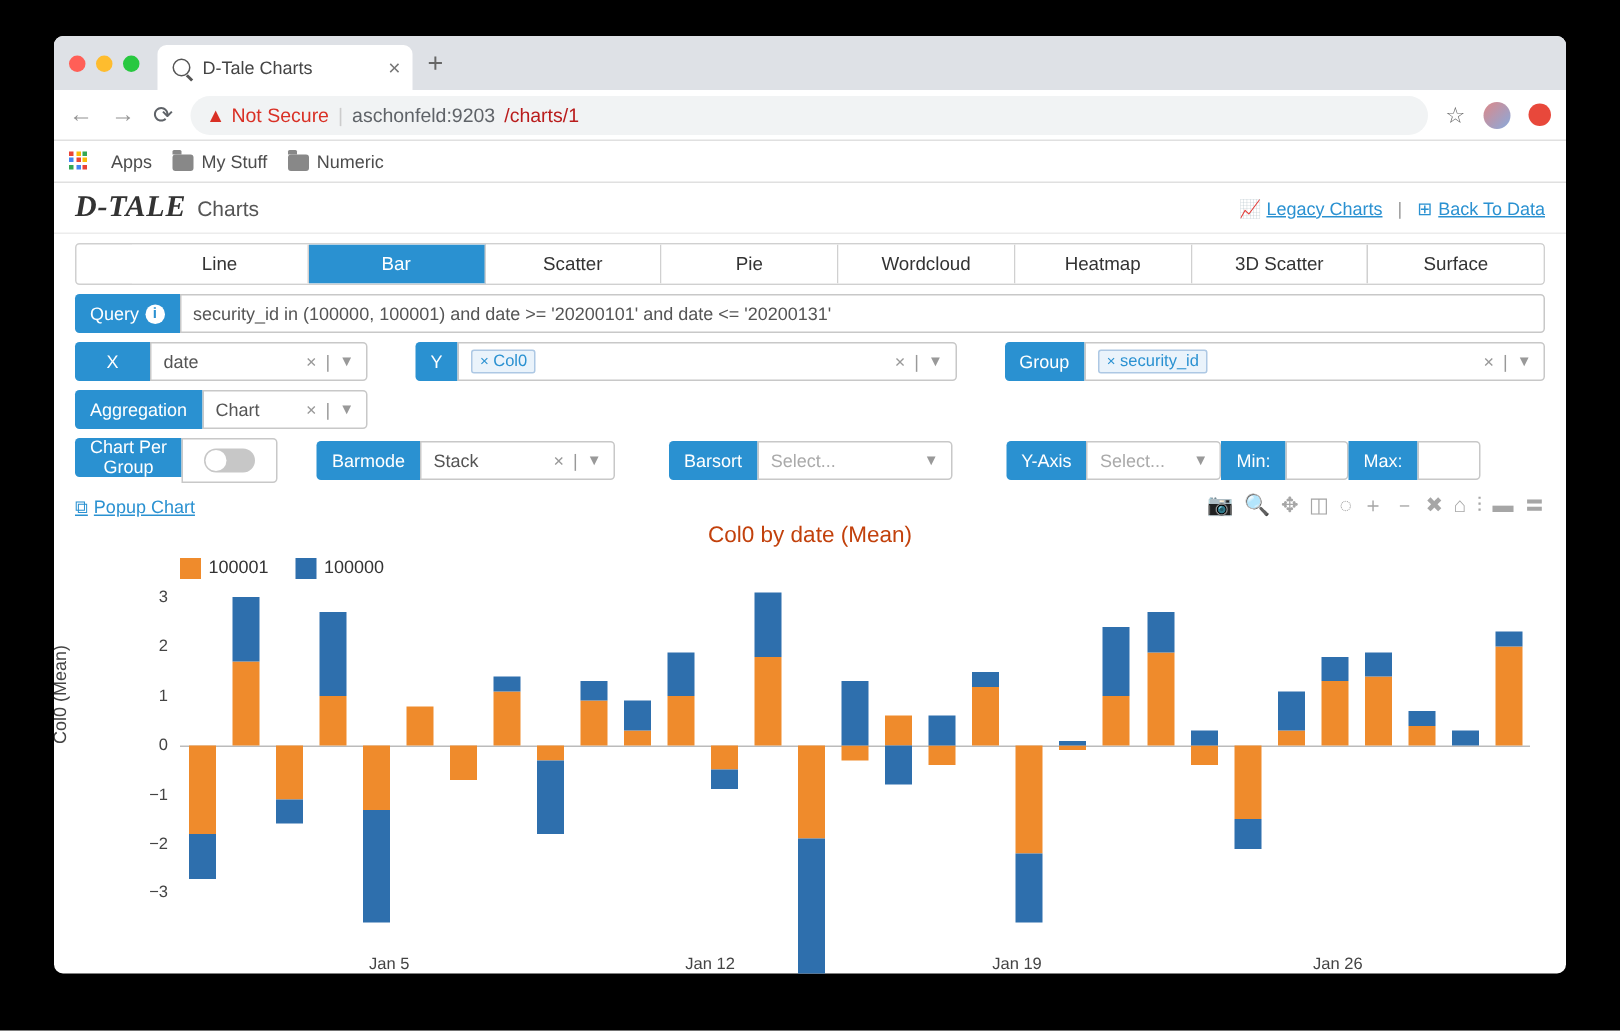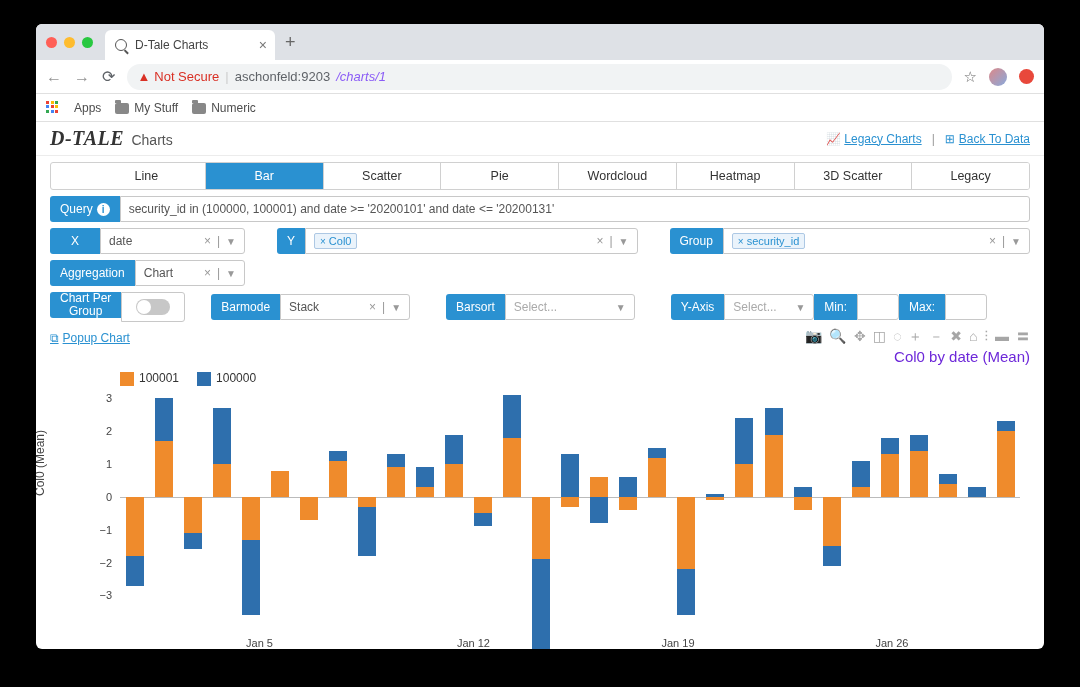--- a/index.html
+++ b/index.html
@@ -12,21 +12,21 @@
 .tab { background:#fff; border-radius:6px 6px 0 0; height:30px; margin-top:6px; display:flex; align-items:center; padding:0 30px 0 10px; min-width:170px; position:relative; font-size:12px; color:#444; }
 .tab .lens { width:12px; height:12px; border:1.5px solid #555; border-radius:50%; position:relative; margin-right:8px; flex:none; }
 .tab .lens::after { content:""; position:absolute; width:5px; height:1.5px; background:#555; bottom:-2px; right:-3px; transform:rotate(45deg); }
 .tab .close { position:absolute; right:8px; font-size:14px; color:#777; }
 .newtab { margin-left:10px; font-size:18px; color:#666; }
 .urlbar { height:34px; background:#fff; display:flex; align-items:center; padding:0 10px; gap:12px; border-bottom:1px solid #e0e0e0; }
 .nav-icon { color:#949494; font-size:16px; }
 .nav-icon.active { color:#5f6368; }
 .url-input { flex:1; background:#f1f3f4; border-radius:14px; height:26px; display:flex; align-items:center; padding:0 10px; font-size:13px; color:#5f6368; gap:6px; }
 .url-input .warn { color:#d93025; font-size:13px; display:flex; align-items:center; gap:4px; }
-.url-input .path { color:#8b5cf6;font-style:italic; }
+.url-input .path { color:#b91c1c; }
 .url-ext { font-size:15px; color:#666; }
 .bookbar { height:28px; display:flex; align-items:center; padding:0 10px; gap:14px; border-bottom:1px solid #e0e0e0; font-size:12px; color:#4d4d4d; }
 .grid9 { width:14px; height:14px; display:grid; grid-template-columns:repeat(3,3px); grid-template-rows:repeat(3,3px); gap:1.5px; }
 .grid9 span { background:; }
 .g1{background:#ea4335}.g2{background:#fbbc05}.g3{background:#34a853}.g4{background:#4285f4}.g5{background:#ea4335}.g6{background:#fbbc05}.g7{background:#34a853}.g8{background:#4285f4}.g9{background:#ea4335}
 .folder { width:14px;height:11px;background:#888;border-radius:2px;position:relative;display:inline-block;vertical-align:middle;margin-right:5px;}
 .folder::before{content:"";position:absolute;top:-3px;left:0;width:6px;height:3px;background:#888;border-radius:1px 1px 0 0;}
 .header { height:34px; display:flex; align-items:center; justify-content:space-between; padding:0 14px; border-bottom:1px solid #ececec; }
 .logo { font-family: "Brush Script MT", cursive; font-size:20px; font-weight:bold; font-style:italic; letter-spacing:.5px;margin-top:36px; }
 .header-right { display:flex; align-items:center; gap:10px; font-size:12px; color:#2a91d1; }
@@ -45,21 +45,21 @@
 .chip .x { font-size:10px; color:#2a91d1; }
 .sel-tail { margin-left:auto; color:#999; display:flex; gap:6px; align-items:center; }
 .caret { font-size:10px; }
 .group { display:flex; }
 .toggle { width:34px; height:16px; background:#c7c7c7; border-radius:10px; position:relative; margin:5px 6px; }
 .toggle::after { content:""; position:absolute; left:1px; top:1px; width:14px; height:14px; background:#fff; border-radius:50%; }
 .popup-link { color:#2a91d1; font-size:12px; display:inline-flex; align-items:center; gap:4px; text-decoration:underline; margin-top:2px;}
 .toolbar-row { display:flex; justify-content:space-between; align-items:center; }
 .plotly-tools { display:flex; gap:7px; color:#a6a6a6; font-size:14px; }
 .chart-area { margin-top:2px; }
-.chart-title { text-align:right; font-size:15px; color:#6d28d9; margin-bottom:6px; }
+.chart-title { text-align:center; font-size:15px; color:#c2410c; margin-bottom:6px; }
 .legend { display:flex; gap:18px; font-size:12px; color:#333; margin-left:70px; margin-bottom:6px;}
 .legend .sw { width:14px; height:14px; display:inline-block; vertical-align:middle; margin-right:5px; }
 .plot { position:relative; height:245px; margin-left:40px; margin-right:10px; }
 .ylabel { position:absolute; left:-30px; top:50%; transform:rotate(-90deg) translate(25px,-20px); font-size:12px; color:#444; transform-origin:left center;}
 .ytick { position:absolute; left:0; font-size:11px; color:#444; transform:translateY(-50%); text-align:right; width:22px; }
 .xticks { position:relative; height:20px; margin-left:40px; margin-right:10px;}
 .xtick { position:absolute; font-size:11px; color:#444; transform:translateX(-50%);}
 .plotarea { position:absolute; left:30px; right:0; top:0; bottom:25px; }
 .zero-line { position:absolute; left:0; right:0; height:1px; background:#bbb; }
 .bar { position:absolute; width:18px; }
@@ -139,21 +139,21 @@
 
   <div class="body">
     <div class="charttypes" id="charttypes">
         <div class="ct">Line</div>
         <div class="ct active">Bar</div>
         <div class="ct">Scatter</div>
         <div class="ct">Pie</div>
         <div class="ct">Wordcloud</div>
         <div class="ct">Heatmap</div>
         <div class="ct">3D Scatter</div>
-        <div class="ct">Legacy</div>
+        <div class="ct">Surface</div>
       </div>
 
     <div class="row">
       <div class="group" style="flex:1">
         <span class="lbl">
             <span>Query</span>
             <span class="info-circle">i</span>
           </span>
         <div class="field wide">security_id in (100000, 100001) and date &gt;= '20200101' and date &lt;= '20200131'</div>
       </div>

